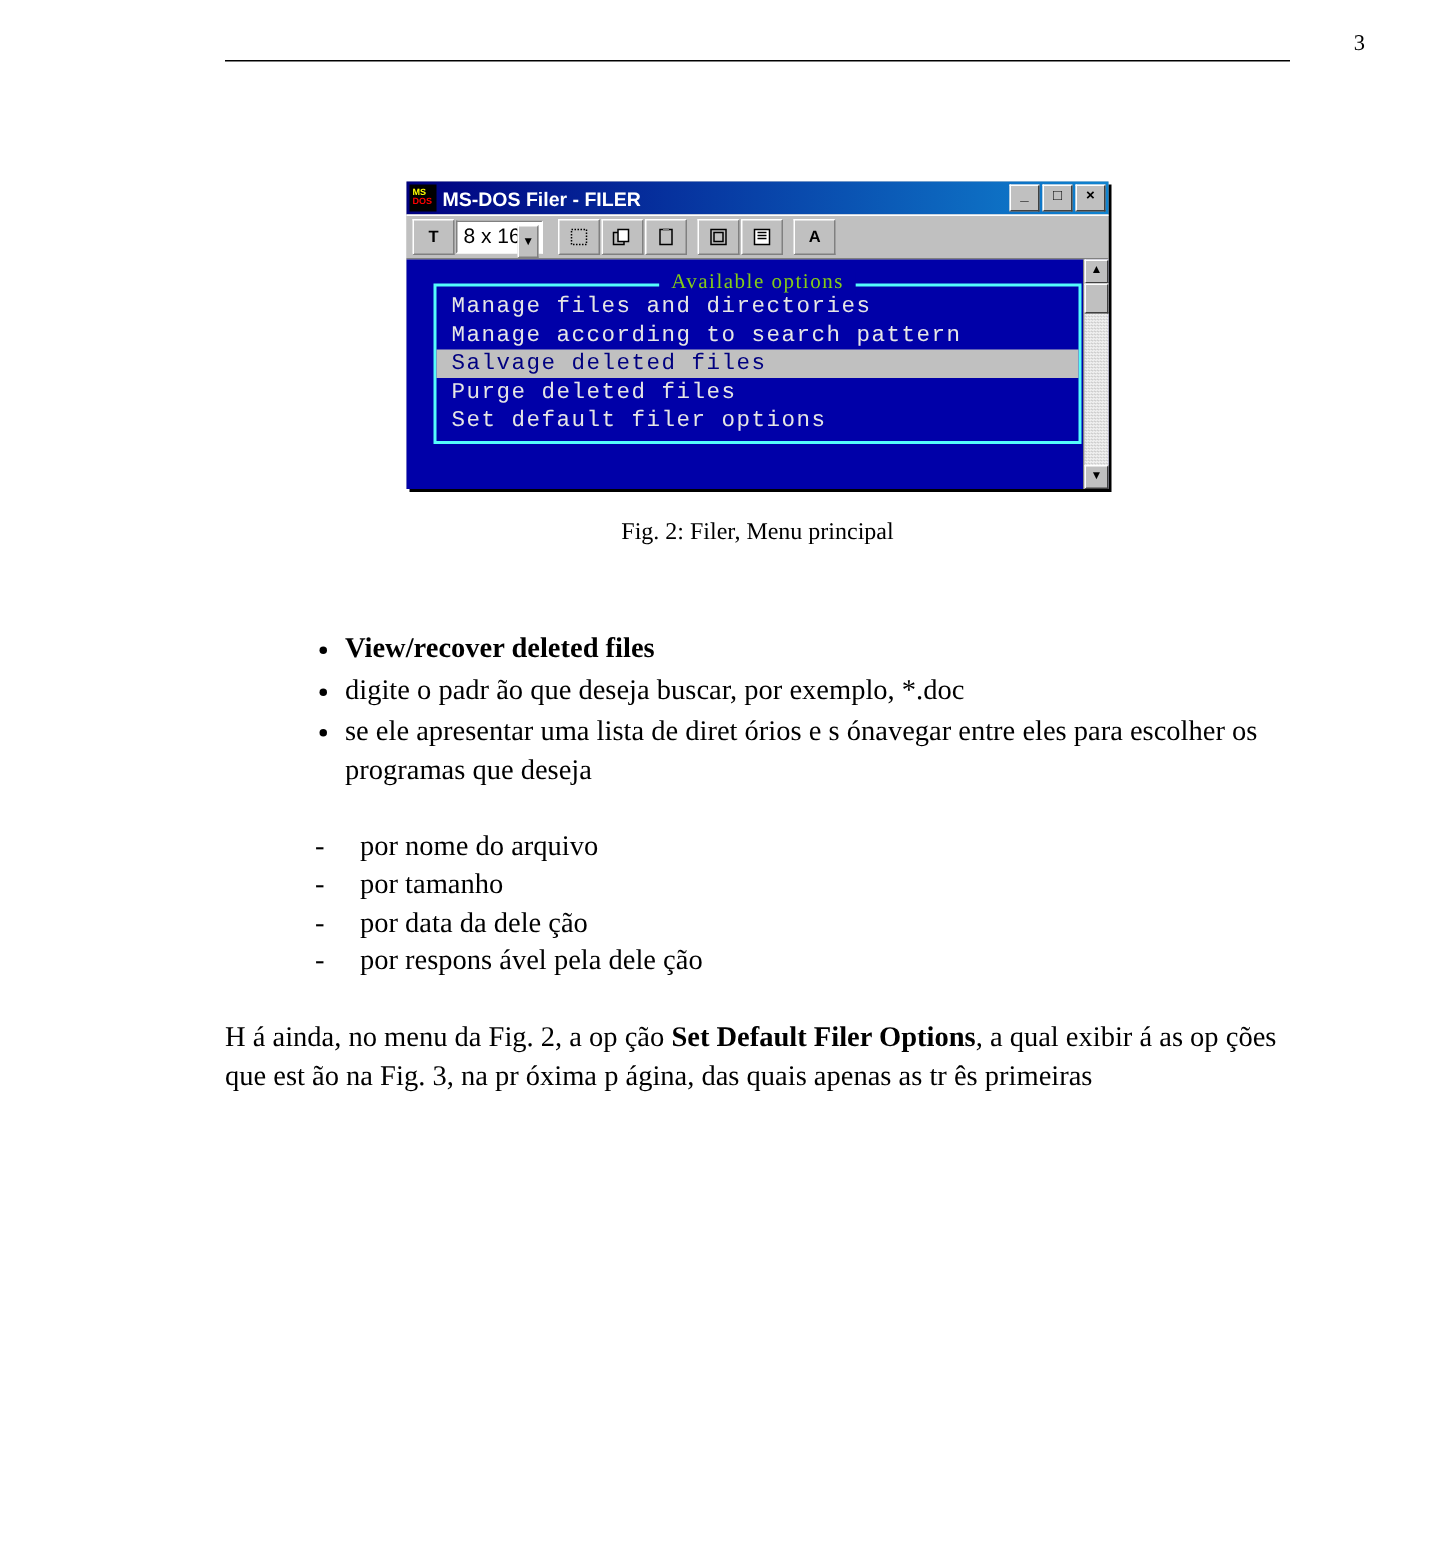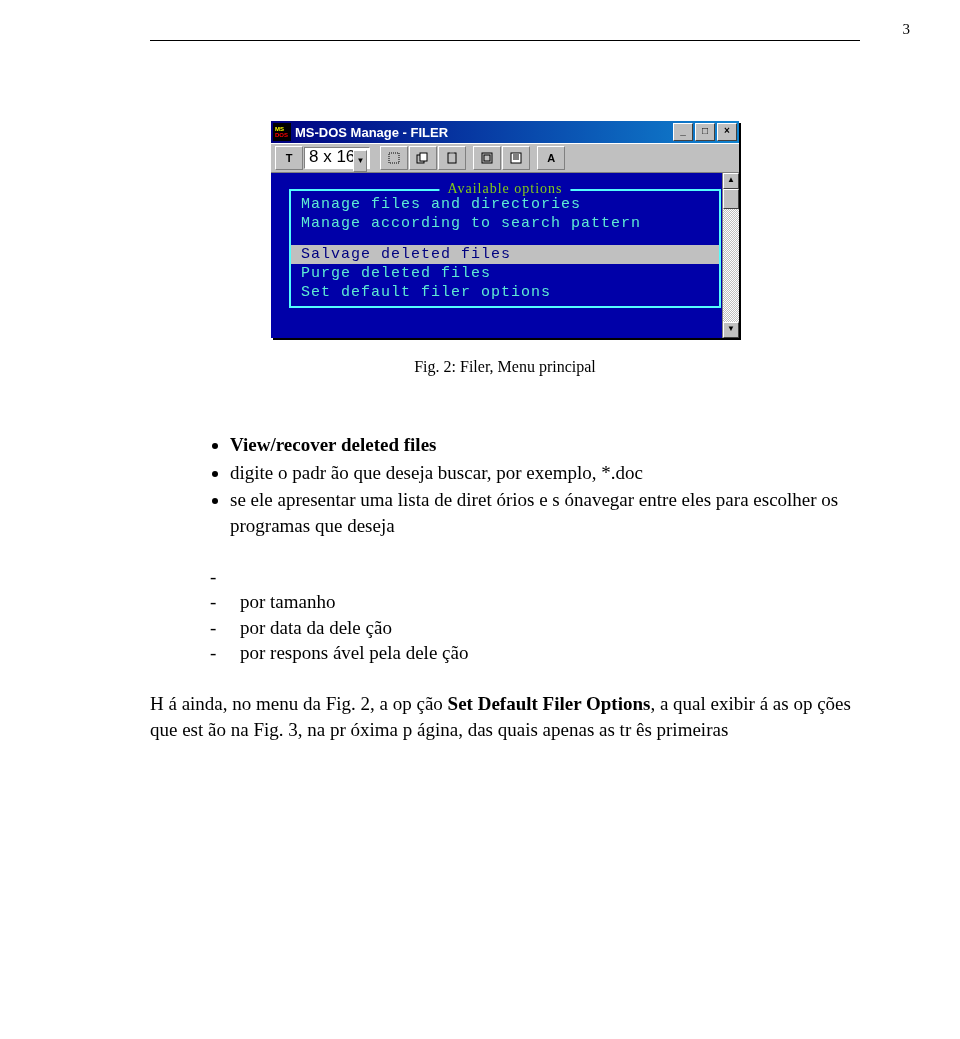--- a/index.html
+++ b/index.html
@@ -98,21 +98,21 @@
     font-size: 11px;
     font-weight: bold;
   }
   .tool-dropdown {
     height: 20px;
     background: #fff;
     border: 1px solid;
     border-color: #808080 #fff #fff #808080;
     padding: 0 14px 0 4px;
     line-height: 18px;
-    font-size: 17px;
+    font-size: 14px;
     margin-right: 4px;
     position: relative;
   }
   .tool-dropdown::after {
     content: "▼";
     position: absolute;
     right: 2px;
     top: 2px;
     font-size: 8px;
     background: #c0c0c0;
@@ -181,27 +181,26 @@
     padding: 0 8px;
     color: #84cc16;
     font-family: Liberation Serif, serif;
     font-size: 14px;
     letter-spacing: 1px;
   }
   .dos-item {
     font-family: "Courier New", monospace;
     font-size: 15px;
     padding: 1px 10px;
-    color: #5eead4;
+    color: #e5e5e5;
     letter-spacing: 1px;
   }
   .dos-item.selected {
     background: #c0c0c0;
     color: #000080;
-    margin-top: 12px;
   }
 
   
   .caption {
     text-align: center;
     font-size: 16px;
     margin-bottom: 56px;
   }
   .body-text {
     font-size: 19px;
@@ -238,21 +237,21 @@
   <div class="header-line">
     <span class="page-num">3</span>
   </div>
 
   <div class="window-shot">
     <div class="titlebar">
       <div class="sys-icon">
         <span class="ms">MS</span>
           <span class="dos">DOS</span>
       </div>
-      <div class="title-text">MS-DOS Manage - FILER</div>
+      <div class="title-text">MS-DOS Filer - FILER</div>
       <div class="win-btns">
         <div class="win-btn">_</div>
         <div class="win-btn">□</div>
         <div class="win-btn">×</div>
       </div>
     </div>
     <div class="toolbar">
       <div class="tool-btn">T</div>
       <div class="tool-dropdown">8 x 16</div>
       <div class="tool-sep"></div>
@@ -315,20 +314,21 @@
     <ul class="bullets">
       <li><span class="bold">View/recover deleted files</span></li>
       <li><span>digite o padr ão que deseja buscar, por exemplo, *.doc</span></li>
       <li><span>se ele apresentar uma lista de diret órios e s ónavegar entre eles para escolher os programas que deseja</span></li>
     </ul>
 
 
     <div class="dash-list">
       <div class="row">
           <span class="dash">-</span>
+          <span>por nome do arquivo</span>
         </div>
       <div class="row">
           <span class="dash">-</span>
           <span>por tamanho</span>
         </div>
       <div class="row">
           <span class="dash">-</span>
           <span>por data da dele ção</span>
         </div>
       <div class="row">

